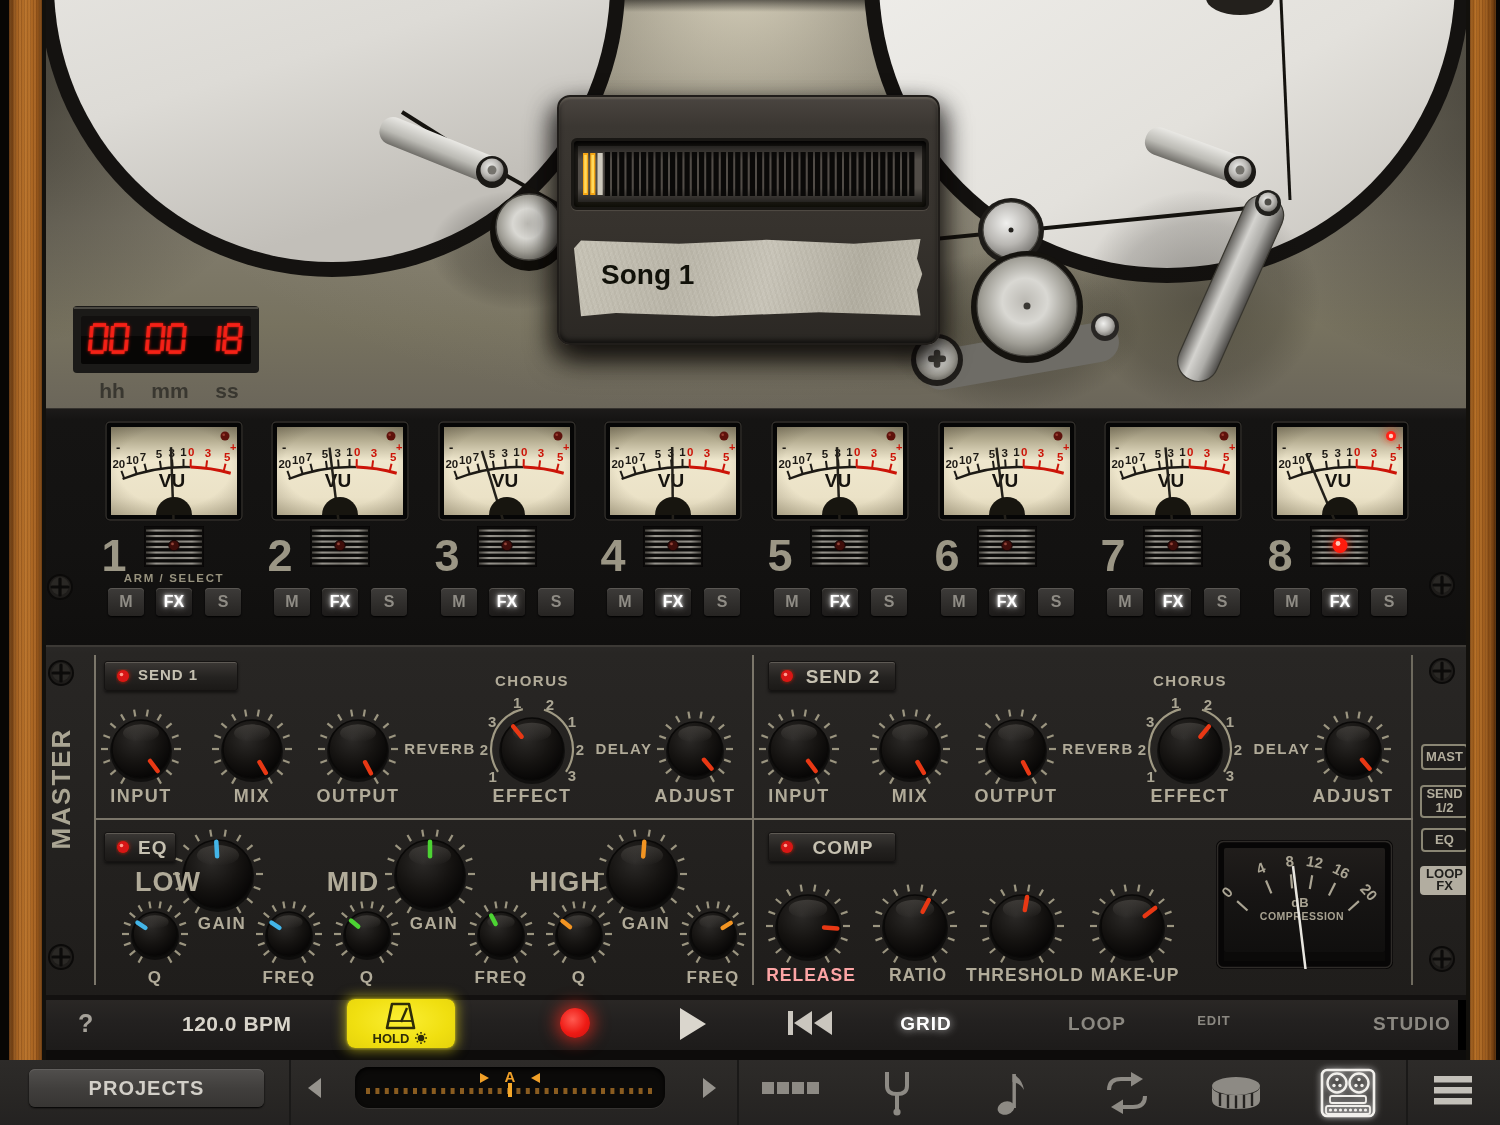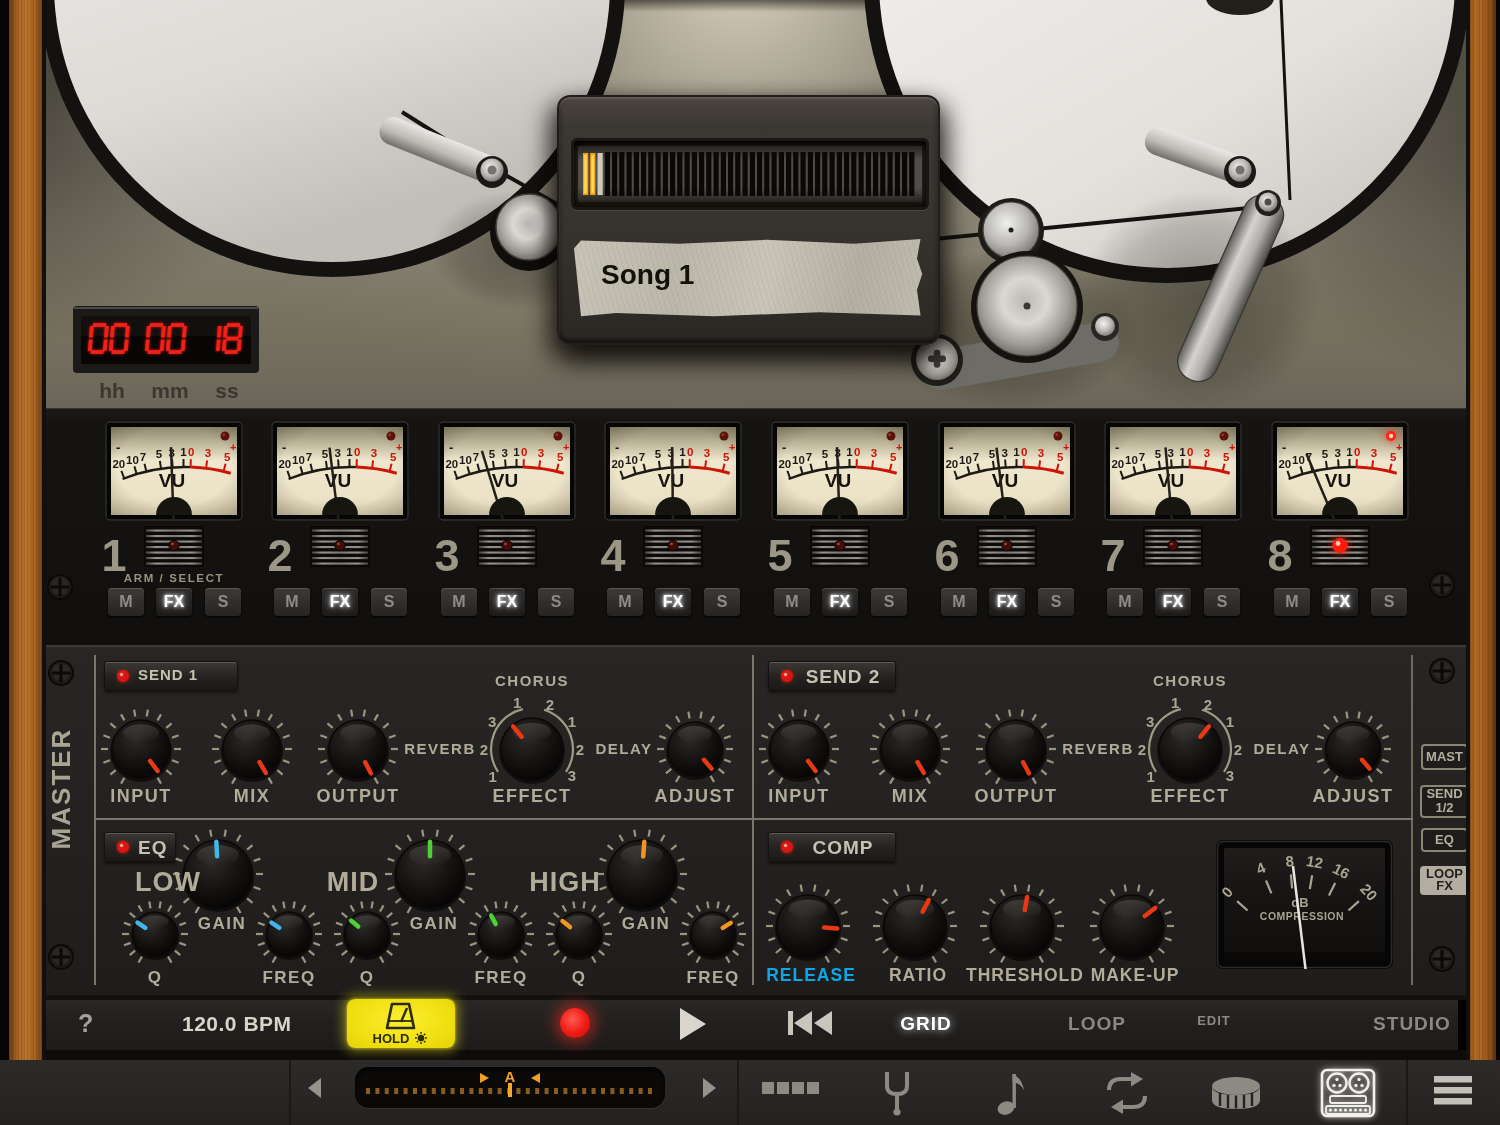--- a/index.html
+++ b/index.html
@@ -1160,21 +1160,21 @@
       <line x1="78.9" y1="34.0" x2="85.5" y2="31.6" stroke="#9b9580" stroke-width="2.2"></line>
       <line x1="81.0" y1="46.0" x2="88.0" y2="46.0" stroke="#9b9580" stroke-width="2.2"></line>
       <line x1="78.9" y1="58.0" x2="85.5" y2="60.4" stroke="#9b9580" stroke-width="2.2"></line>
       <line x1="72.8" y1="68.5" x2="78.2" y2="73.0" stroke="#9b9580" stroke-width="2.2"></line>
       <line x1="63.5" y1="76.3" x2="67.0" y2="82.4" stroke="#9b9580" stroke-width="2.2"></line>
       <circle cx="46" cy="48" r="33" fill="rgba(0,0,0,0.55)"></circle>
       <circle cx="46" cy="46" r="31" fill="url(#knb)" stroke="#0a0908" stroke-width="1.5"></circle>
       <ellipse cx="46" cy="28.95" rx="19.22" ry="9.299999999999999" fill="url(#gls)" opacity="0.8"></ellipse>
       <line x1="62.1" y1="47.4" x2="75.3" y2="48.6" stroke="#e83814" stroke-width="4.5" stroke-linecap="round"></line>
     </svg>
-    <div style="position:absolute;left:701px;top:965.0px;width:220px;text-align:center;font-size:17.5px;font-weight:bold;color:#0ea5e9;letter-spacing:1px">RELEASE</div>
+    <div style="position:absolute;left:701px;top:965.0px;width:220px;text-align:center;font-size:17.5px;font-weight:bold;color:#fca5a5;letter-spacing:1px">RELEASE</div>
     <svg style="position:absolute;left:869px;top:880px" width="92" height="92">
       <line x1="28.5" y1="76.3" x2="25.0" y2="82.4" stroke="#9b9580" stroke-width="2.2"></line>
       <line x1="19.2" y1="68.5" x2="13.8" y2="73.0" stroke="#9b9580" stroke-width="2.2"></line>
       <line x1="13.1" y1="58.0" x2="6.5" y2="60.4" stroke="#9b9580" stroke-width="2.2"></line>
       <line x1="11.0" y1="46.0" x2="4.0" y2="46.0" stroke="#9b9580" stroke-width="2.2"></line>
       <line x1="13.1" y1="34.0" x2="6.5" y2="31.6" stroke="#9b9580" stroke-width="2.2"></line>
       <line x1="19.2" y1="23.5" x2="13.8" y2="19.0" stroke="#9b9580" stroke-width="2.2"></line>
       <line x1="28.5" y1="15.7" x2="25.0" y2="9.6" stroke="#9b9580" stroke-width="2.2"></line>
       <line x1="39.9" y1="11.5" x2="38.7" y2="4.6" stroke="#9b9580" stroke-width="2.2"></line>
       <line x1="52.1" y1="11.5" x2="53.3" y2="4.6" stroke="#9b9580" stroke-width="2.2"></line>
@@ -1340,20 +1340,21 @@
       <path d="M 44 1 L 44 25 L 26 13 Z" fill="#cac6be"></path>
     </svg>
     <div class="abs" style="left:846px;top:1013px;width:160px;text-align:center;font-size:19px;font-weight:bold;letter-spacing:1px;color:#ffffff;text-shadow:0 0 8px rgba(255,255,255,0.8)">GRID</div>
     <div class="abs" style="left:1017px;top:1013px;width:160px;text-align:center;font-size:19px;font-weight:bold;letter-spacing:1px;color:#8b8881">LOOP</div>
     <div class="abs" style="left:1134px;top:1013px;width:160px;text-align:center;font-size:13px;font-weight:bold;letter-spacing:1px;color:#8b8881">EDIT</div>
     <div class="abs" style="left:1332px;top:1013px;width:160px;text-align:center;font-size:19px;font-weight:bold;letter-spacing:1px;color:#8b8881">STUDIO</div>
     <div class="abs" style="left:0;top:1060px;width:1500px;height:65px;background:linear-gradient(180deg,#2d2b29 0,#292725 50%,#242221 100%)"></div>
     <div class="abs" style="left:289px;top:1060px;width:2px;height:65px;background:#1a1918"></div>
     <div class="abs" style="left:737px;top:1060px;width:2px;height:65px;background:#1a1918"></div>
     <div class="abs" style="left:1406px;top:1060px;width:2px;height:65px;background:#1a1918"></div>
+    <div class="abs" style="left:29px;top:1069px;width:235px;height:38px;border-radius:6px;background:linear-gradient(180deg,#514f4d 0,#413f3d 50%,#373533 100%);box-shadow:inset 0 1px 0 #615f5d,0 1px 2px #000;font-size:20px;font-weight:bold;color:#d2cfc8;text-align:center;line-height:38px;letter-spacing:1px">PROJECTS</div>
     <svg class="abs" style="left:306px;top:1076px" width="18" height="24">
       <path d="M 15 2 L 15 22 L 2 12 Z" fill="#96938d"></path>
     </svg>
     <svg class="abs" style="left:700px;top:1076px" width="18" height="24">
       <path d="M 3 2 L 3 22 L 16 12 Z" fill="#96938d"></path>
     </svg>
     <div class="abs" style="left:355px;top:1067px;width:310px;height:41px;border-radius:14px;background:#0b0a09;box-shadow:inset 0 2px 4px #000,0 1px 0 rgba(90,87,82,0.3)"></div>
     <svg class="abs" style="left:364px;top:1085px" width="292" height="12">
       <rect x="2.0" y="3" width="4" height="6" fill="#8a5c20"></rect>
       <rect x="11.4" y="3" width="4" height="6" fill="#8a5c20"></rect>

